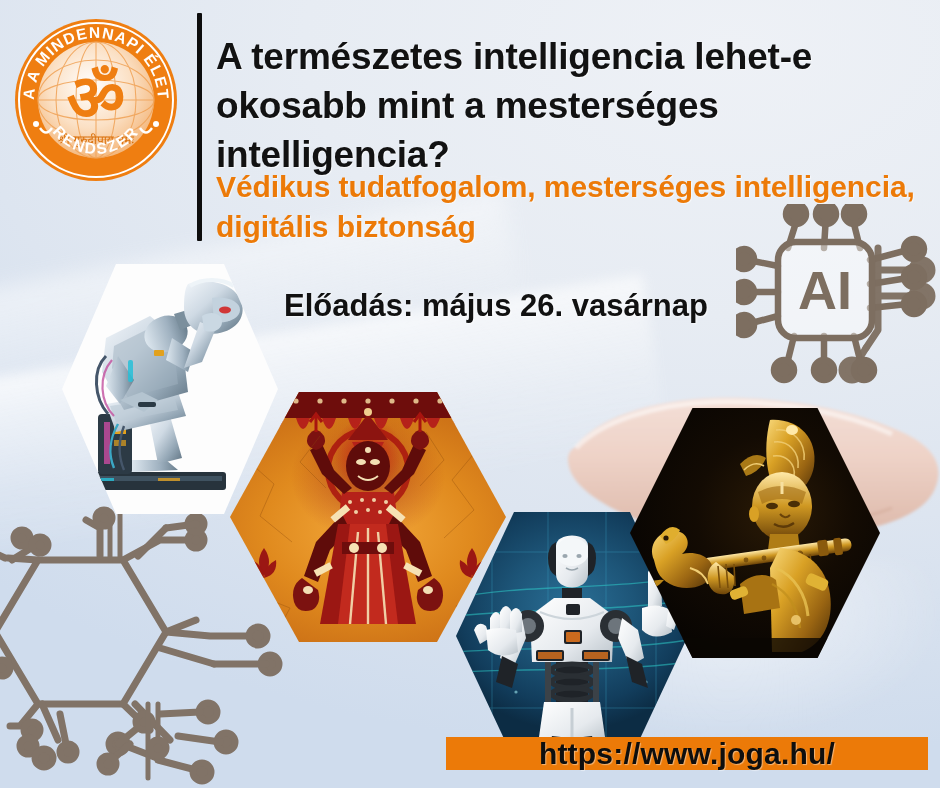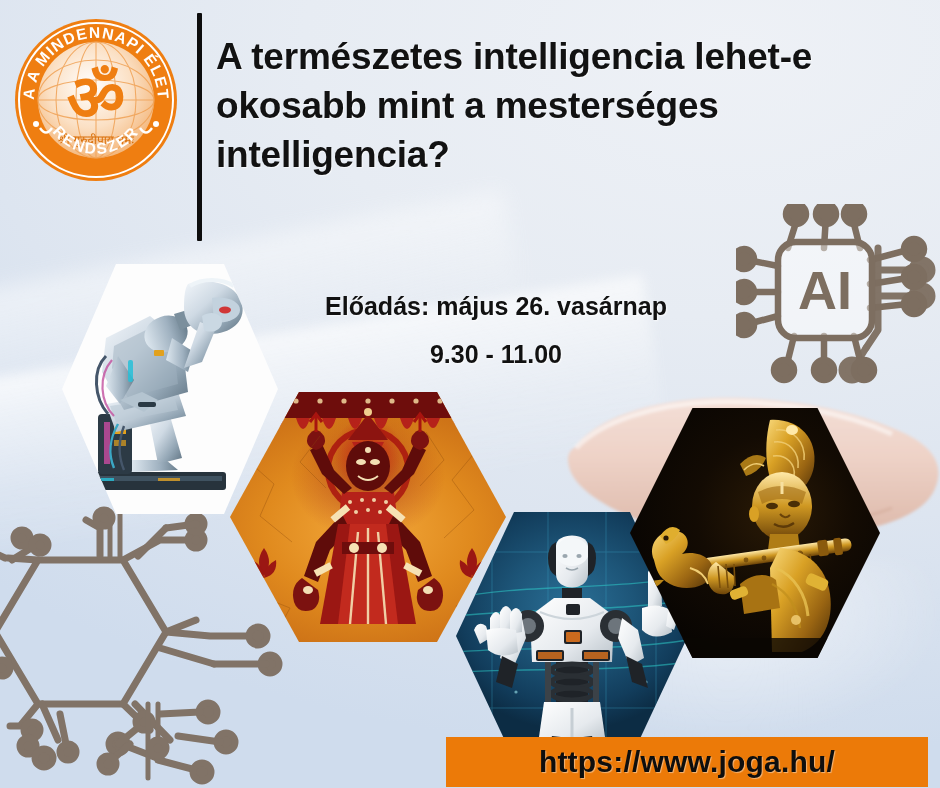--- a/index.html
+++ b/index.html
@@ -43,21 +43,21 @@
     text-shadow:1px 1px 1px rgba(255,255,255,.65);
   }
   #subtitle{
     position:absolute;left:216px;top:167px;width:700px;
     font-size:30px;line-height:40px;font-weight:bold;color:#ec7a08;
     letter-spacing:-.1px;
     text-shadow:1px 1px 1px rgba(255,255,255,.6);
   }
   #event{
     position:absolute;left:216px;top:282px;width:560px;
-    text-align:center;font-size:25px;line-height:48px;font-weight:bold;color:#111;
+    text-align:center;font-size:31px;line-height:48px;font-weight:bold;color:#111;
     text-shadow:1px 1px 2px rgba(255,255,255,.8);
   }
   #event .l2{display:block;}
 
   
   #aichip{position:absolute;left:736px;top:204px;width:200px;height:180px;}
 
   
   .hex{position:absolute;overflow:hidden;
     -webkit-clip-path:polygon(25% 0%,75% 0%,100% 50%,75% 100%,25% 100%,0% 50%);
@@ -87,21 +87,21 @@
       radial-gradient(60% 50% at 50% 38%, #2a6f96 0%, #1d5578 45%, #123d5c 80%, #0c2c44 100%);
   }
   
   .bg-dark{background:radial-gradient(70% 70% at 58% 42%, #2a1a06 0%, #130b03 45%, #050302 100%);}
 
   
   #hand{position:absolute;left:556px;top:352px;width:390px;height:200px;}
 
   
   #urlbar{
-    position:absolute;left:446px;top:737px;width:482px;height:50px;
+    position:absolute;left:446px;top:737px;width:482px;height:33px;
     background:#ec7a08;display:flex;align-items:center;justify-content:center;
   }
   #urlbar .u{
     font-size:30px;font-weight:bold;color:#0e0e0e;letter-spacing:.2px;
     text-shadow:1px 1px 1px rgba(255,255,255,.45);
   }
 </style>
 </head>
 <body>
 
@@ -219,23 +219,23 @@
 
     <circle cx="24" cy="108" r="3" fill="#ffffff"></circle>
     <circle cx="144" cy="108" r="3" fill="#ffffff"></circle>
     <path d="M28,112 q6,9 12,0" stroke="#ffffff" stroke-width="2.4" fill="none"></path>
     <path d="M128,112 q6,9 12,0" stroke="#ffffff" stroke-width="2.4" fill="none"></path>
   </svg>
 
   <div id="divider"></div>
 
   <div id="title">A természetes intelligencia lehet-e okosabb mint a mesterséges intelligencia?</div>
+  <div id="subtitle">Védikus tudatfogalom, mesterséges intelligencia, digitális biztonság</div>
   <div id="event">
     <span>Előadás: május 26. vasárnap</span>
-    <span class="l2">9.30 - 11.00</span>
   </div>
 
   <svg id="hand" viewBox="0 0 390 200">
     <defs>
       <linearGradient id="skin" x1="0" y1="0" x2="0" y2="1">
         <stop offset="0%" stop-color="#f4ded5"></stop>
         <stop offset="40%" stop-color="#efd2c6"></stop>
         <stop offset="100%" stop-color="#dcb6a6"></stop>
       </linearGradient>
       <filter id="softhand">

